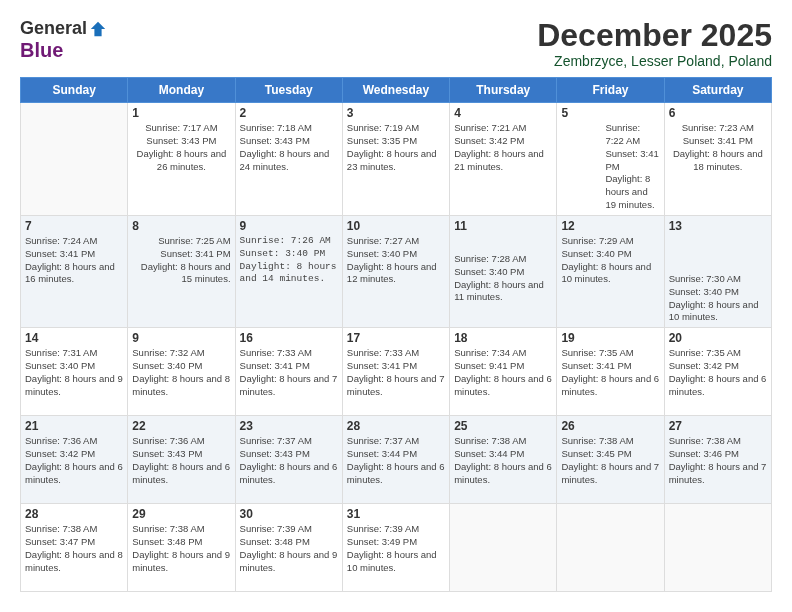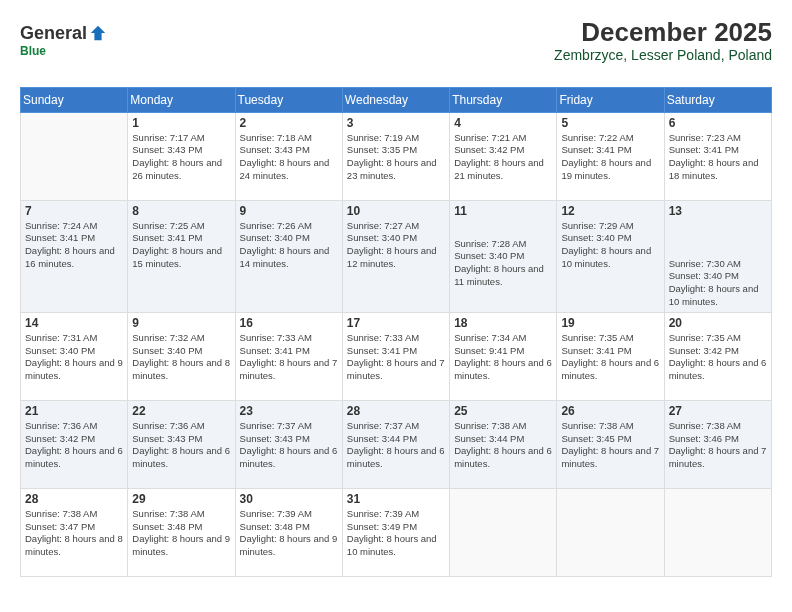--- a/index.html
+++ b/index.html
@@ -12,73 +12,73 @@
     }
     .page {
       width: 792px;
       height: 612px;
       background: #fff;
       padding: 18px 20px 10px 20px;
     }
     .header {
       display: flex;
       justify-content: space-between;
-      align-items: center;
-      margin-bottom: 24px;
+      align-items: flex-start;
+      margin-bottom: 8px;
       gap: 36px;
     }
     .logo {
       display: flex;
       flex-direction: column;
       align-items: flex-start;
     }
     .logo-text {
       display: flex;
       align-items: center;
     }
     .logo-general {
       font-size: 18px;
       font-weight: bold;
       color: #333;
     }
     .logo-blue {
-      font-size: 12px;
-      font-weight: bold;
-      color: #15803d;
+      font-size: 20px;
+      font-weight: bold;
+      color: #701a75;
     }
     .logo-icon {
       width: 18px;
       height: 18px;
       margin-left: 2px;
     }
     .title-block {
       text-align: right;
     }
     .month-title {
-      font-size: 26px;
+      font-size: 32px;
       font-weight: bold;
       color: #333;
       line-height: 1.1;
     }
     .location {
       font-size: 14px;
       color: #14532d;
     }
     .calendar-table {
       width: 100%;
       border-collapse: collapse;
       table-layout: fixed;
     }
     .calendar-table th {
       background-color: #3878c8;
       color: #fff;
       font-size: 12px;
-      font-weight: normal;
-      text-align: left;
-      padding: 5px 2px;
+      font-weight: bold;
+      text-align: center;
+      padding: 5px 10px;
       border: 1px solid #5090d8;
     }
     .calendar-table td {
       border: 1px solid #ddd;
       vertical-align: top;
       padding: 3px 4px;
       height: 88px;
       font-size: 10px;
       color: #333;
       background: #fff;
@@ -131,21 +131,21 @@
         <th>Thursday</th>
         <th>Friday</th>
         <th>Saturday</th>
       </tr>
     </thead>
     <tbody id="calendar-body">
     <tr>
           <td class="empty"></td>
           <td>
             <div class="day-number">1</div>
-            <div class="day-info" style="white-space: pre-line;">Sunrise: 7:17 AM
+            <div class="day-info" style="white-space: pre-line; text-align: center;">Sunrise: 7:17 AM
 Sunset: 3:43 PM
 Daylight: 8 hours and 26 minutes.</div>
           </td>
           <td>
             <div class="day-number">2</div>
             <div class="day-info" style="white-space: pre-line;">Sunrise: 7:18 AM
 Sunset: 3:43 PM
 Daylight: 8 hours and 24 minutes.</div>
           </td>
           <td>
@@ -155,47 +155,47 @@
 Daylight: 8 hours and 23 minutes.</div>
           </td>
           <td>
             <div class="day-number">4</div>
             <div class="day-info" style="white-space: pre-line;">Sunrise: 7:21 AM
 Sunset: 3:42 PM
 Daylight: 8 hours and 21 minutes.</div>
           </td>
           <td>
             <div class="day-number">5</div>
-            <div class="day-info" style="white-space: pre-line;">Sunrise: 7:22 AM
+            <div class="day-info" style="white-space: pre-line; margin-left: 44px;">Sunrise: 7:22 AM
 Sunset: 3:41 PM
 Daylight: 8 hours and 19 minutes.</div>
           </td>
           <td>
             <div class="day-number">6</div>
-            <div class="day-info" style="white-space: pre-line;">Sunrise: 7:23 AM
+            <div class="day-info" style="white-space: pre-line; text-align: center;">Sunrise: 7:23 AM
 Sunset: 3:41 PM
 Daylight: 8 hours and 18 minutes.</div>
           </td>
         </tr>
         <tr class="row-shaded">
           <td>
             <div class="day-number">7</div>
             <div class="day-info" style="white-space: pre-line;">Sunrise: 7:24 AM
 Sunset: 3:41 PM
 Daylight: 8 hours and 16 minutes.</div>
           </td>
           <td>
             <div class="day-number">8</div>
-            <div class="day-info" style="white-space: pre-line;">Sunrise: 7:25 AM
+            <div class="day-info" style="white-space: pre-line; text-align: right;">Sunrise: 7:25 AM
 Sunset: 3:41 PM
 Daylight: 8 hours and 15 minutes.</div>
           </td>
           <td>
             <div class="day-number">9</div>
-            <div class="day-info" style="white-space: pre-line;">Sunrise: 7:26 AM
+            <div class="day-info" style="white-space: pre-line; font-family: Liberation Mono, monospace;">Sunrise: 7:26 AM
 Sunset: 3:40 PM
 Daylight: 8 hours and 14 minutes.</div>
           </td>
           <td>
             <div class="day-number">10</div>
             <div class="day-info" style="white-space: pre-line;">Sunrise: 7:27 AM
 Sunset: 3:40 PM
 Daylight: 8 hours and 12 minutes.</div>
           </td>
           <td>

